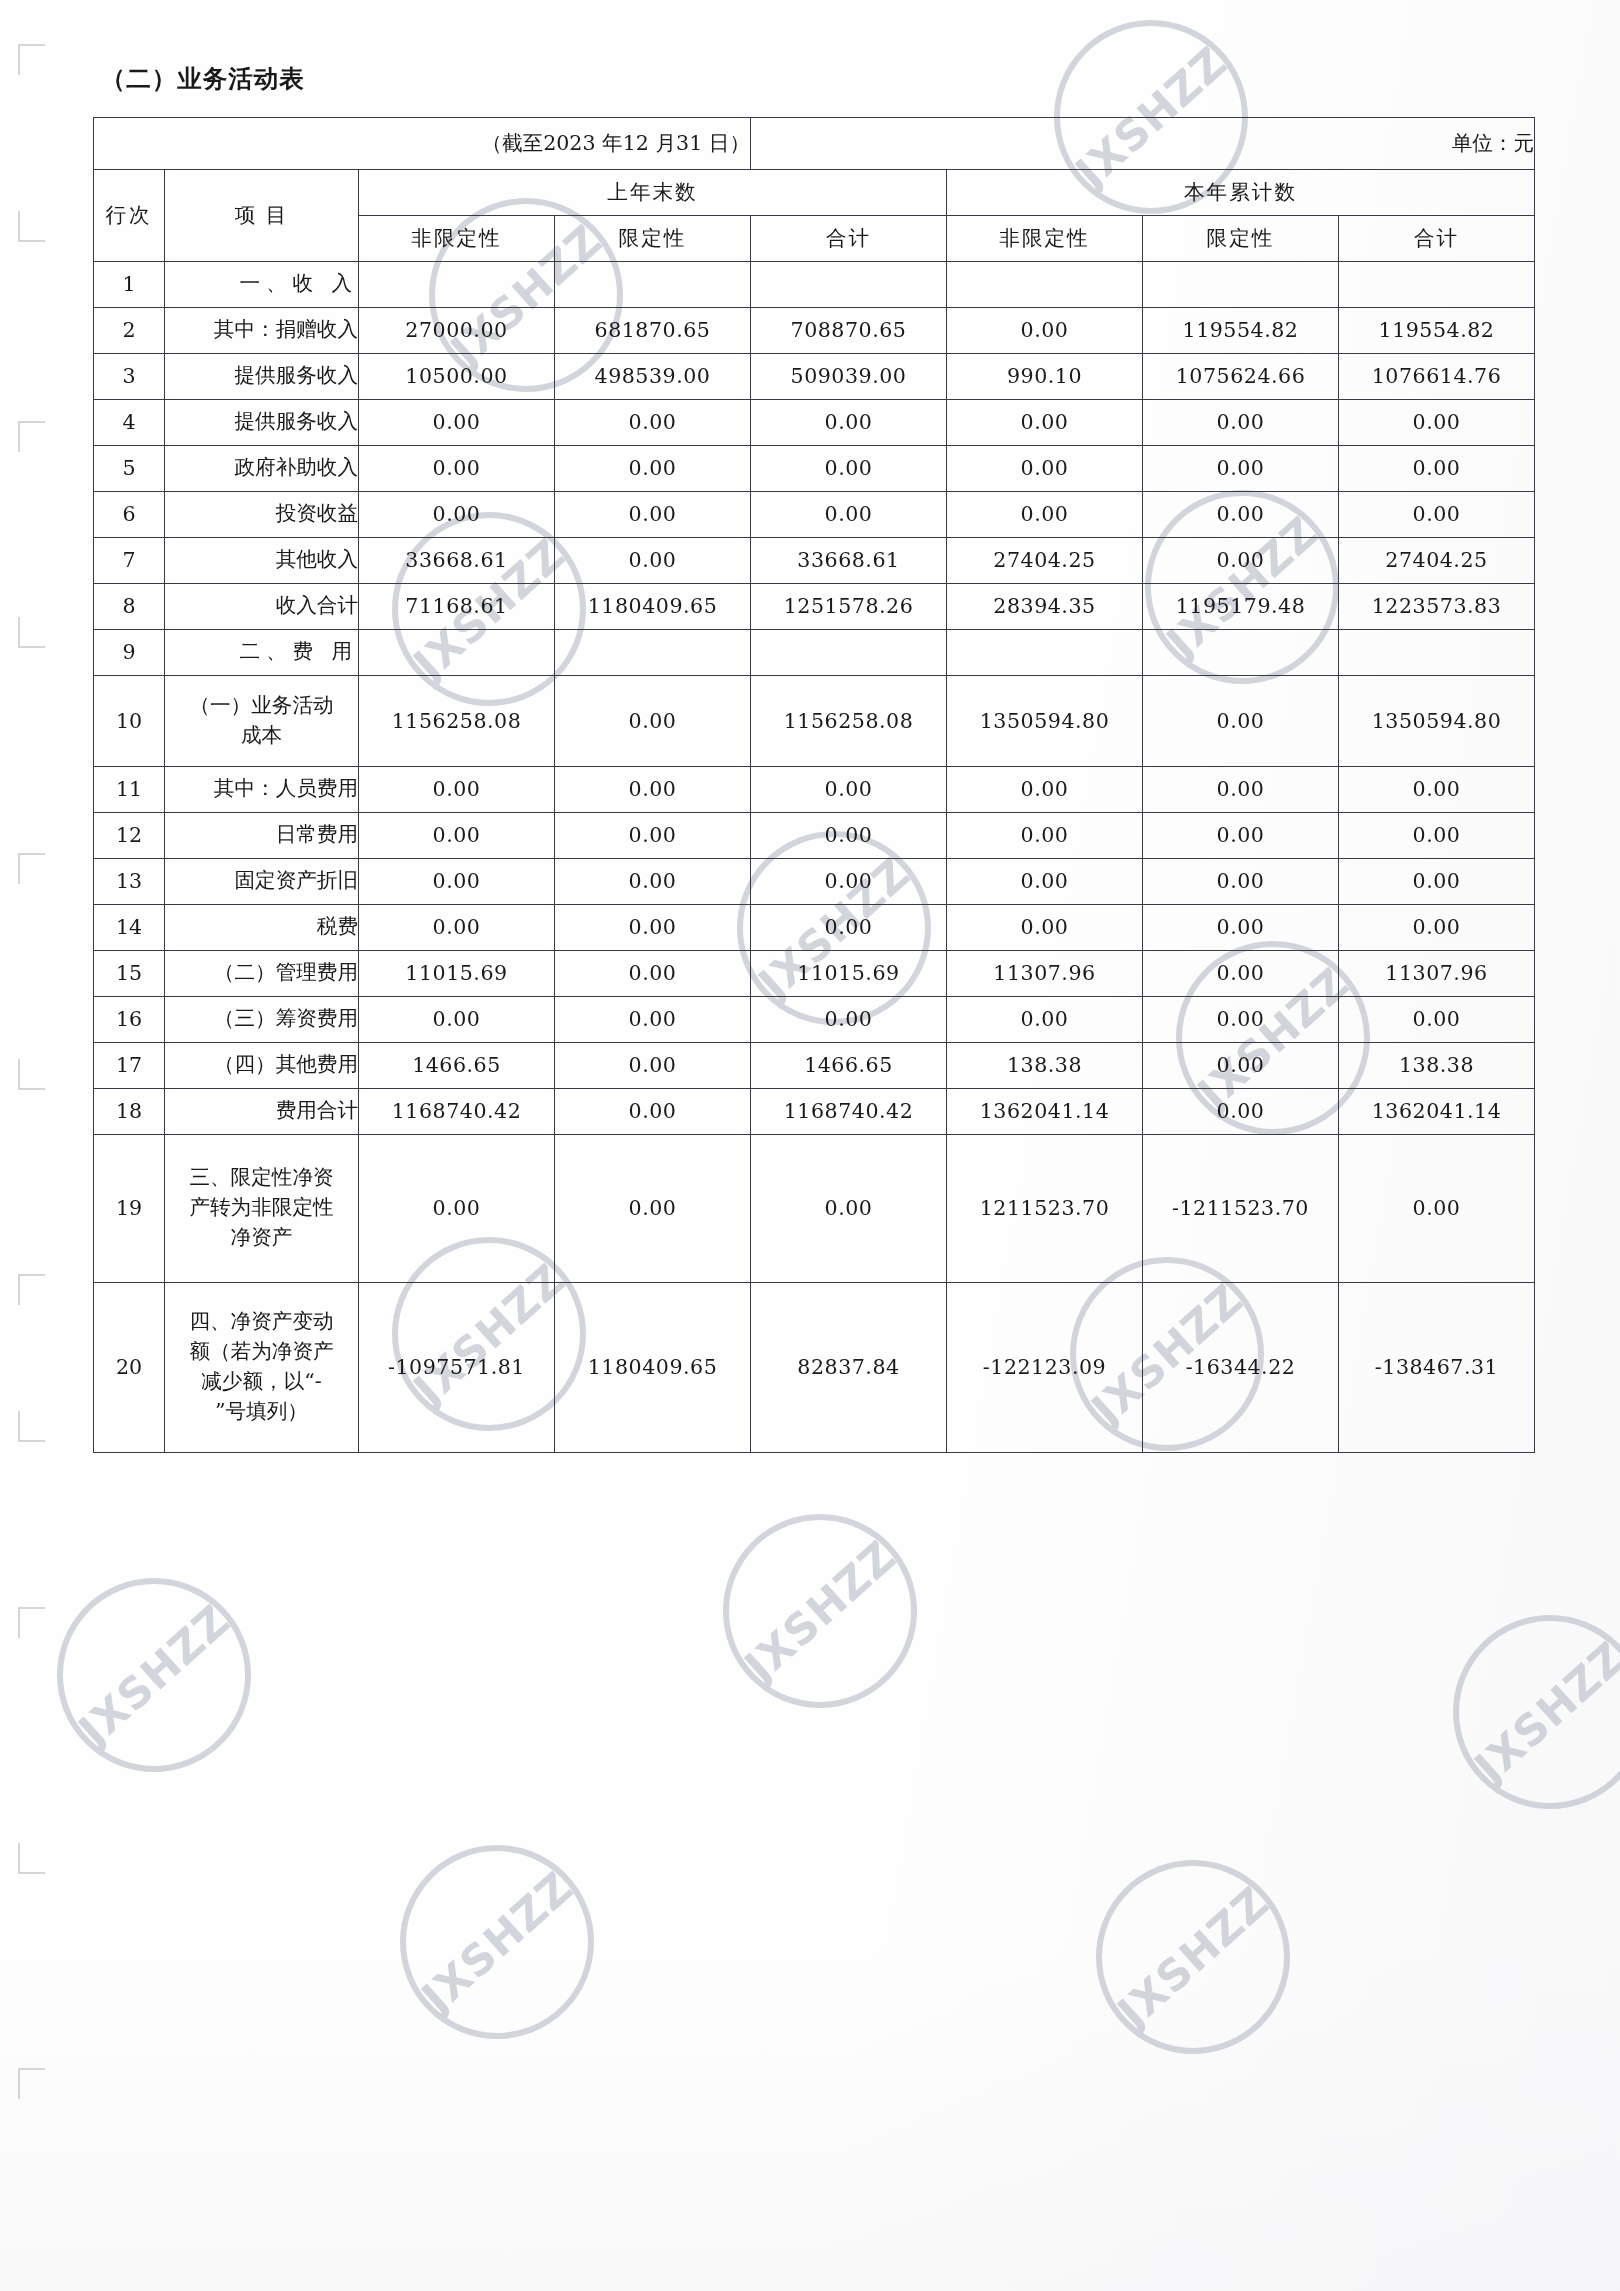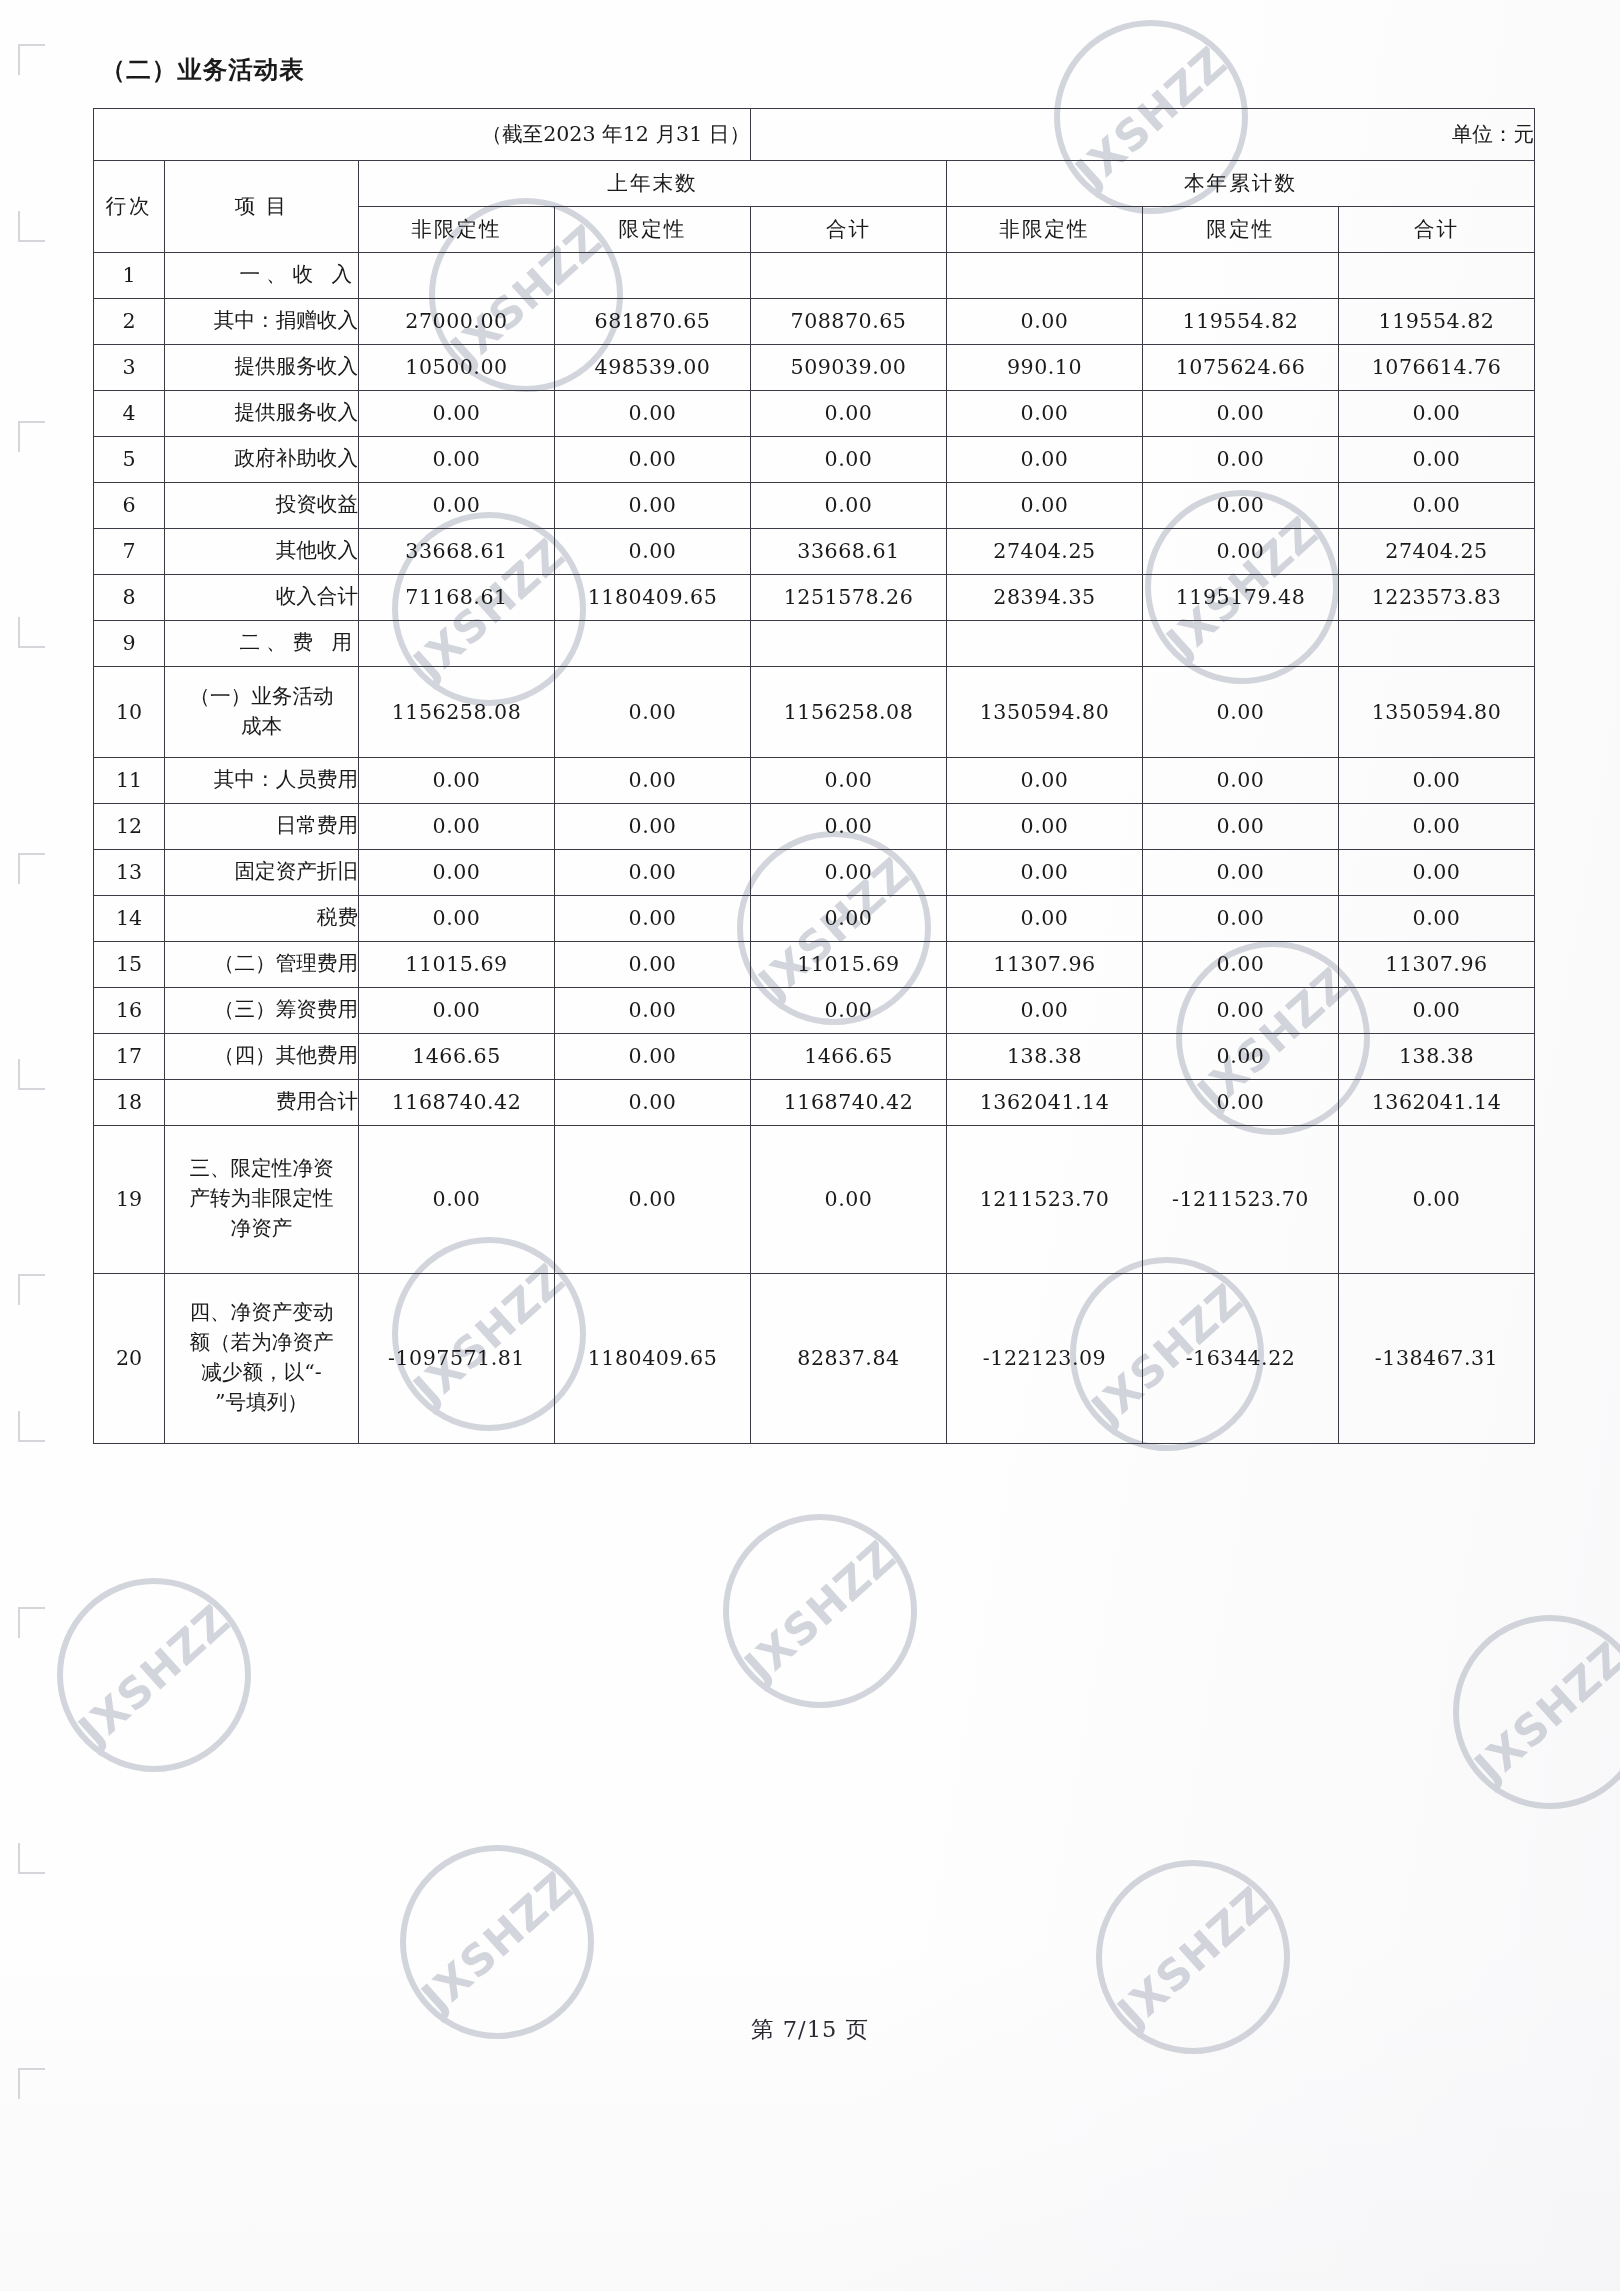--- a/index.html
+++ b/index.html
@@ -63,21 +63,21 @@
     font-size: 43px;
     letter-spacing: 1px;
     color: #b9bcc8;
     white-space: nowrap;
   }
 
   
   .content {
     position: absolute;
     left: 93px;
-    top: 53px;
+    top: 62px;
     width: 1441px;
   }
   .doc-title {
     font-size: 24.5px;
     letter-spacing: 1px;
     margin: 0 0 21.6px 7.8px;
   }
 
   table.fin {
     border-collapse: collapse;
@@ -434,15 +434,14 @@
             <td class="num">1180409.65</td>
             <td class="num">82837.84</td>
             <td class="num">-122123.09</td>
             <td class="num">-16344.22</td>
             <td class="num">-138467.31</td>
           </tr>
         </tbody>
     </table>
   </div>
 
-  <div class="footer">第 7/15 页</div>
 </div>
 
 
 </body></html>

